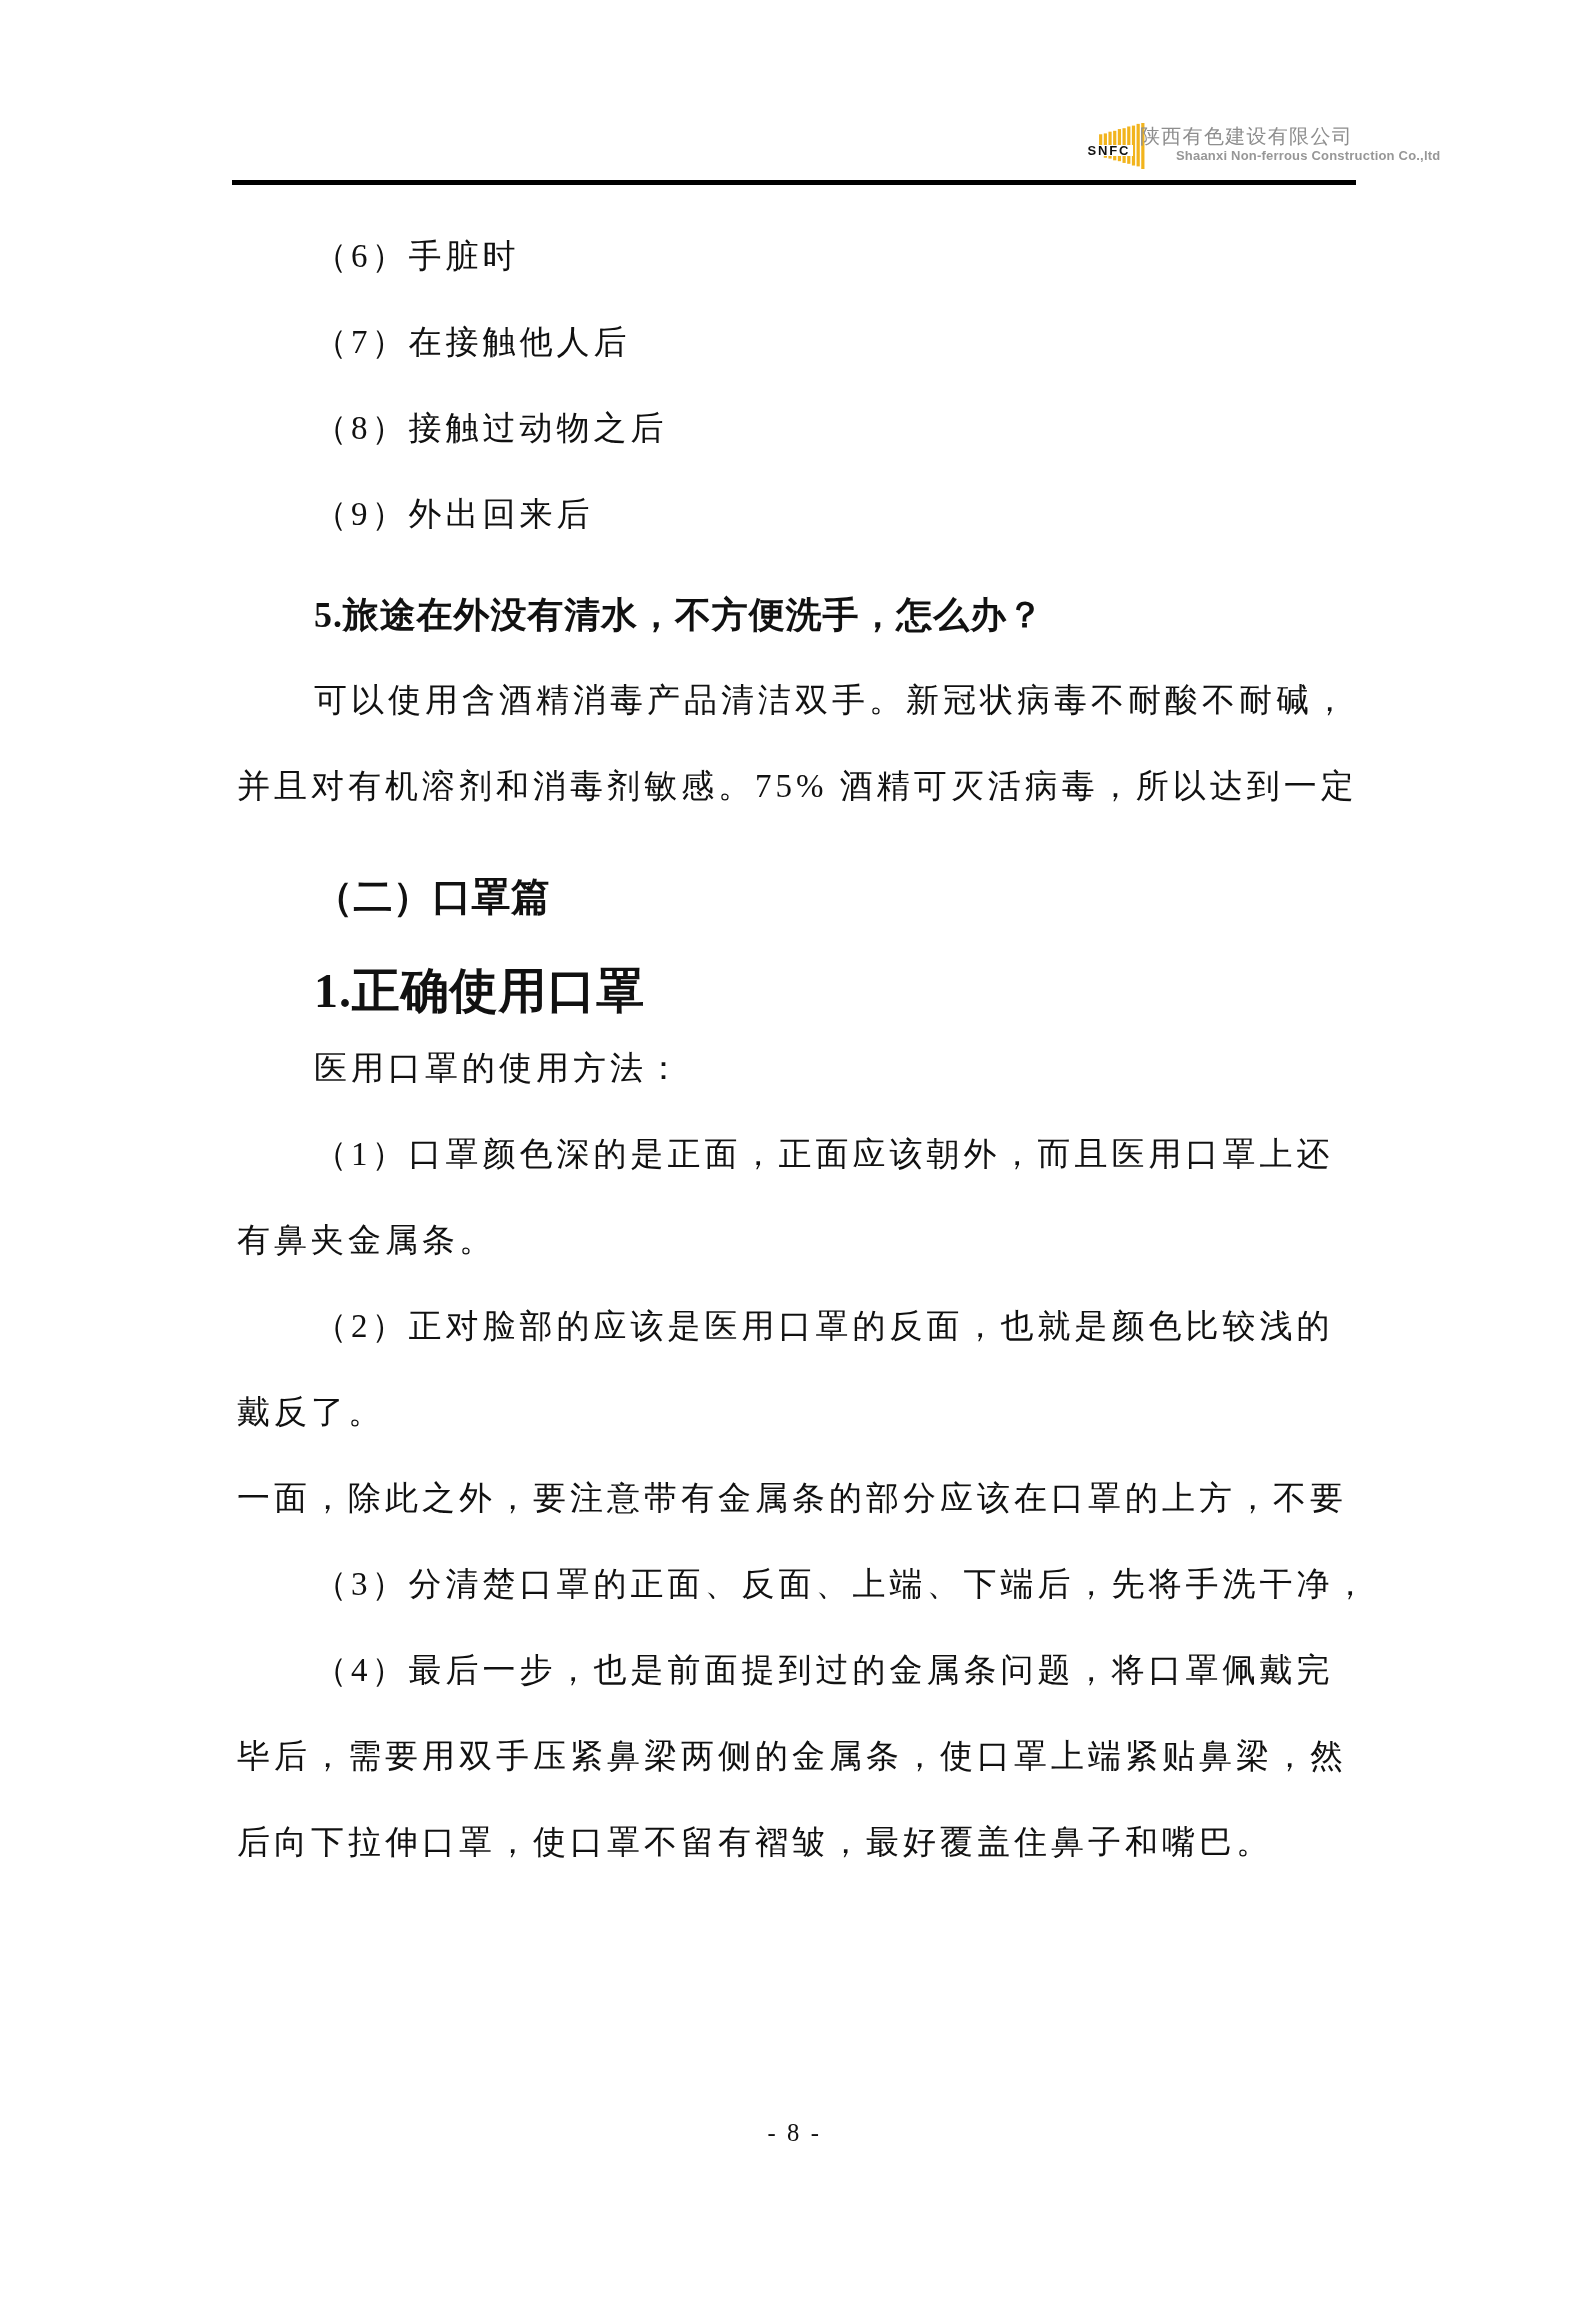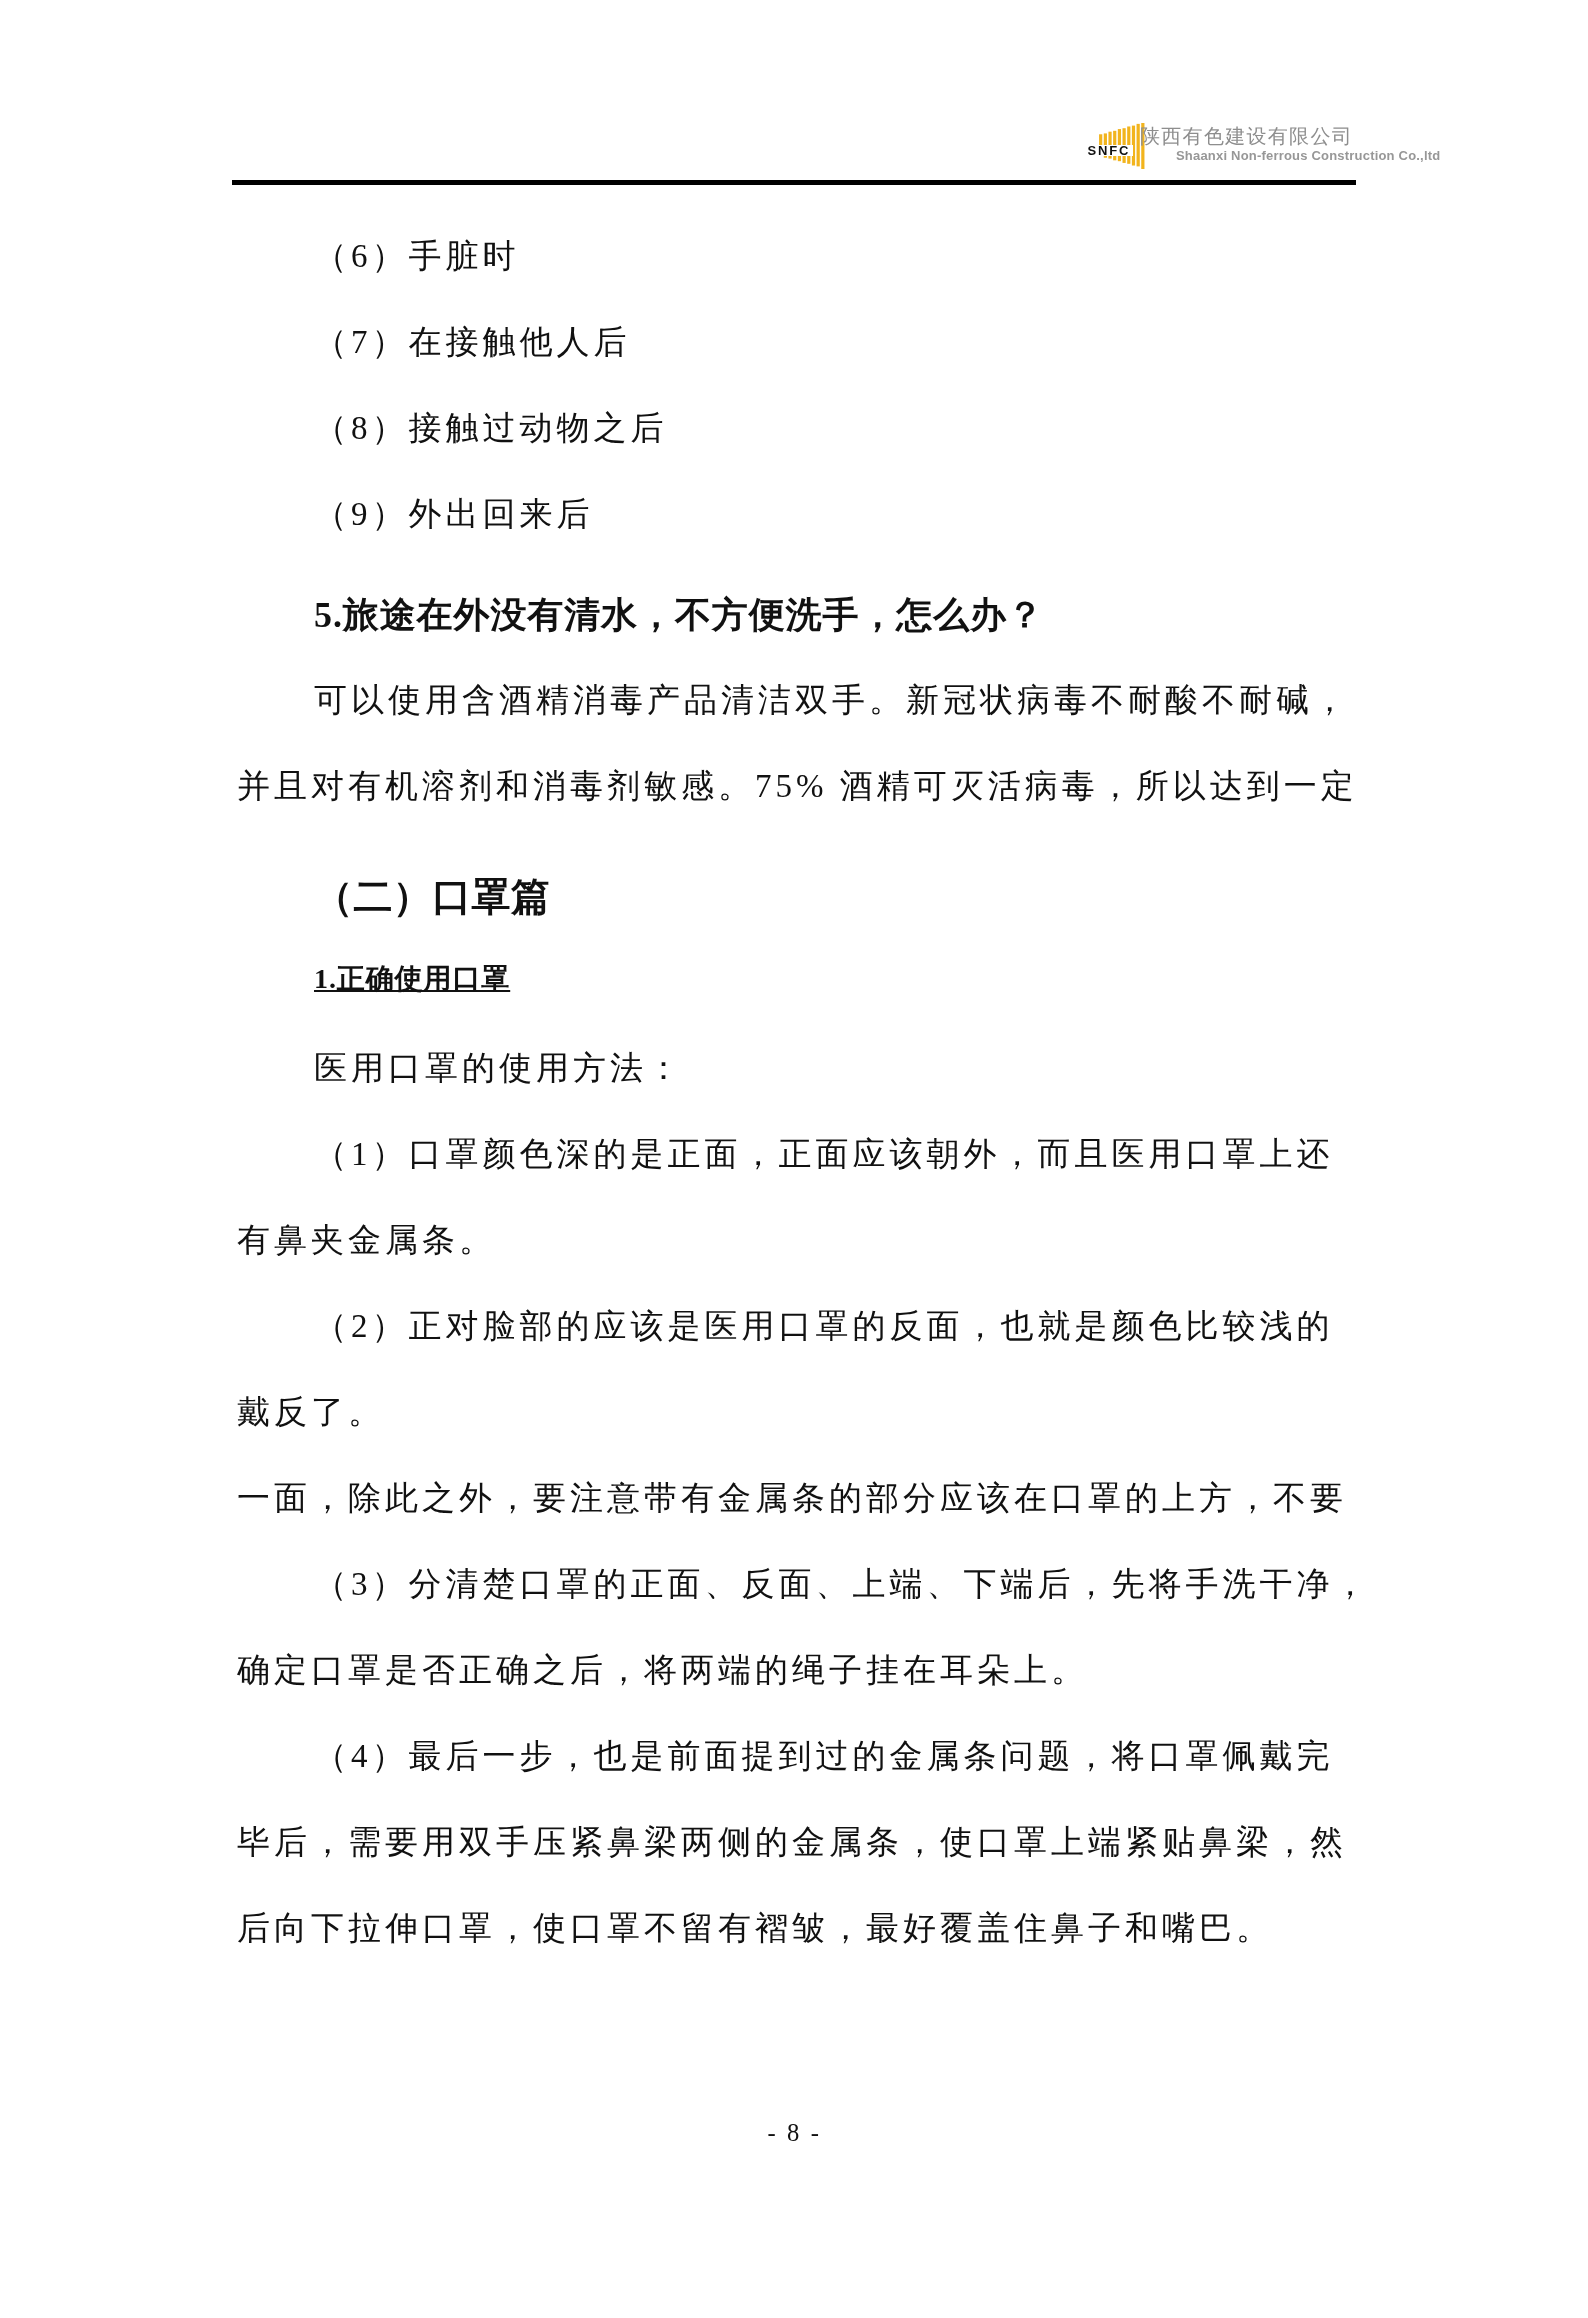--- a/index.html
+++ b/index.html
@@ -96,23 +96,22 @@
   }
   .h-section {
     margin-top: 21px;
     height: 89px;
     font-weight: bold;
     font-size: 39px;
     letter-spacing: 0.4px;
   }
   .h-sub {
     font-weight: bold;
-    font-size: 28px;
+    font-size: 48px;
     letter-spacing: 0.9px;
-    text-decoration: underline;
   }
 
   
   .footer {
     position: absolute;
     left: 0;
     top: 2119px;
     width: 100%;
     text-align: center;
     font-size: 24.6px;
@@ -171,21 +170,20 @@
     <div class="line indent">医用口罩的使用方法：</div>
 
     <div class="line indent">（1）口罩颜色深的是正面，正面应该朝外，而且医用口罩上还</div>
     <div class="line">有鼻夹金属条。</div>
 
     <div class="line indent">（2）正对脸部的应该是医用口罩的反面，也就是颜色比较浅的</div>
     <div class="line">戴反了。</div>
     <div class="line">一面，除此之外，要注意带有金属条的部分应该在口罩的上方，不要</div>
 
     <div class="line indent">（3）分清楚口罩的正面、反面、上端、下端后，先将手洗干净，</div>
-    <div class="line">确定口罩是否正确之后，将两端的绳子挂在耳朵上。</div>
 
     <div class="line indent">（4）最后一步，也是前面提到过的金属条问题，将口罩佩戴完</div>
     <div class="line">毕后，需要用双手压紧鼻梁两侧的金属条，使口罩上端紧贴鼻梁，然</div>
     <div class="line">后向下拉伸口罩，使口罩不留有褶皱，最好覆盖住鼻子和嘴巴。</div>
 
   </div>
 
   <div class="footer">- 8 -</div>
 
 </div>

